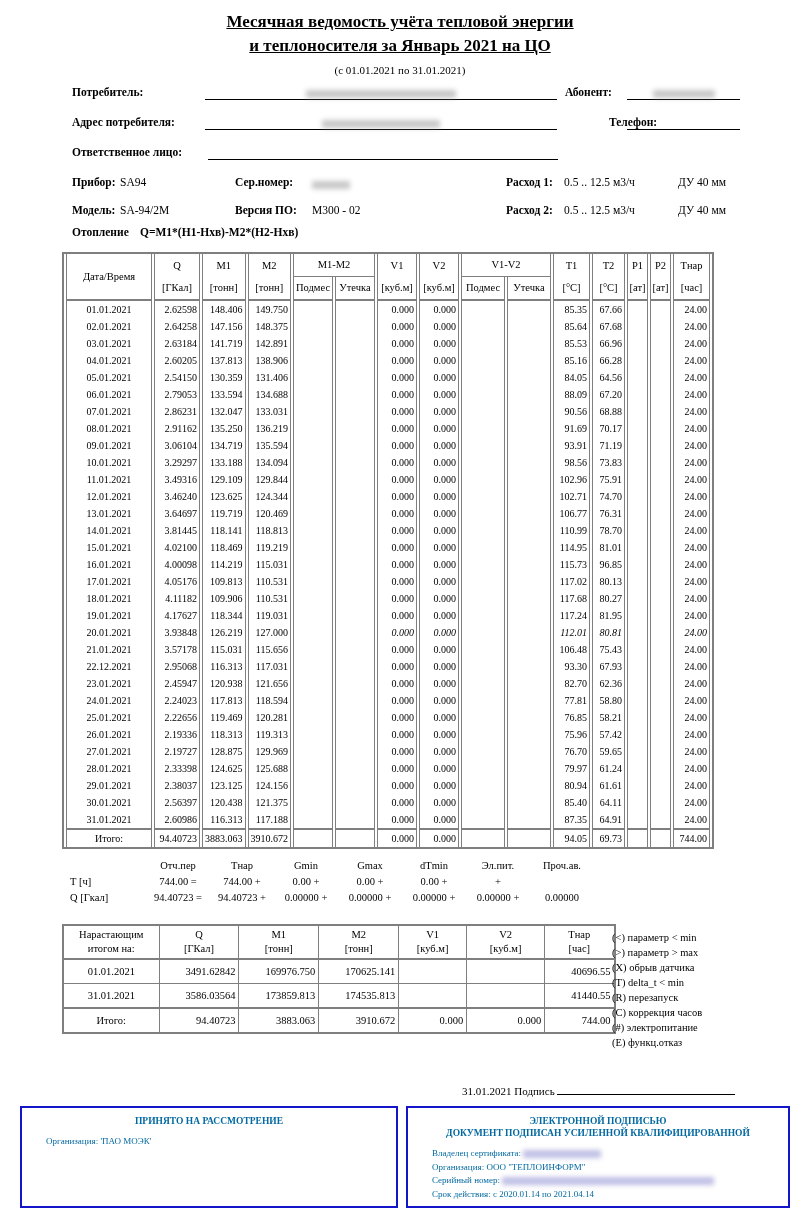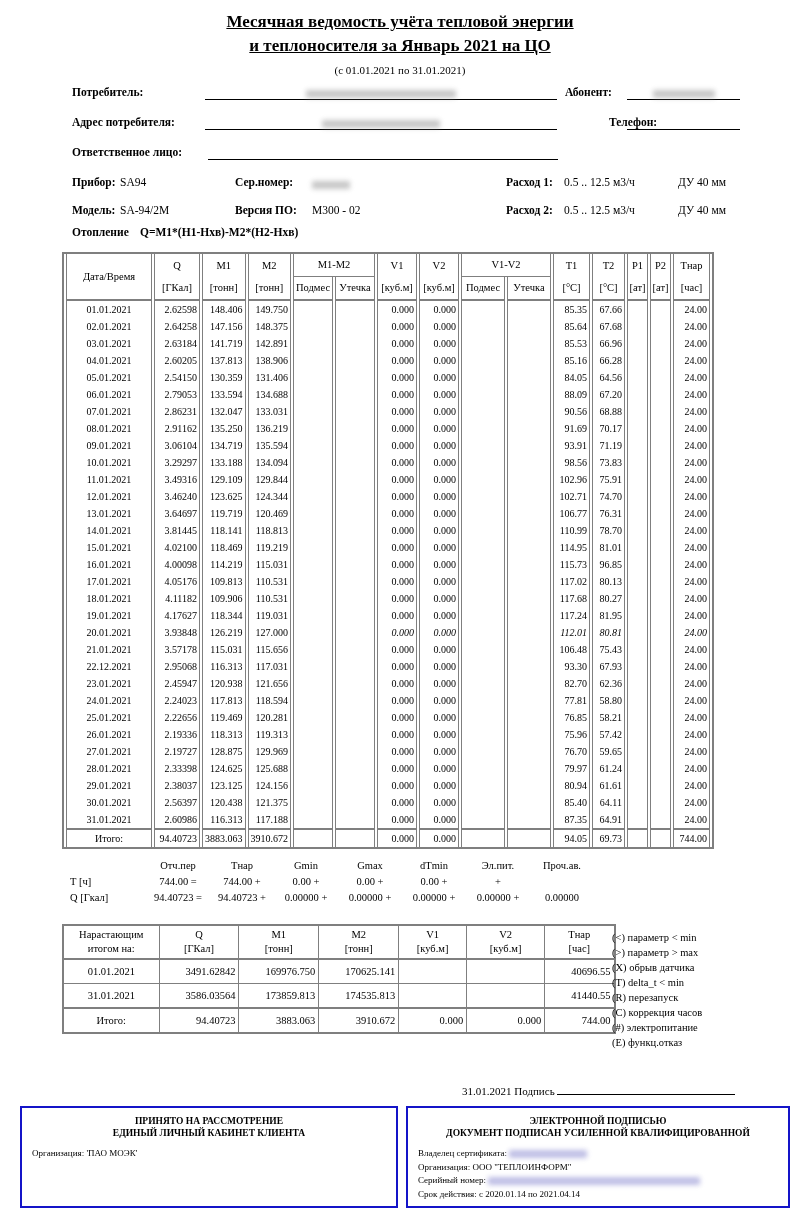--- a/index.html
+++ b/index.html
@@ -57,25 +57,25 @@
 
   #legend { position:absolute; top:930px; left:612px; font-size:10.5px; line-height:15px;
             list-style:none; margin:0; padding:0; }
 
   
   #signature { position:absolute; top:1082px; left:462px; font-size:11px; }
   .sig-line { display:inline-block; width:178px; border-bottom:1px solid #000; height:12px; }
 
   
   .bluebox { position:absolute; top:1106px; height:98px; border:2px solid #1414c8;
-             color:#000000; background:#fff; }
+             color:#0369a1; background:#fff; }
   #box-left  { left:20px;  width:374px; }
   #box-right { left:406px; width:380px; }
   .bb-title { text-align:center; font-weight:bold; font-size:9.5px; line-height:12px; margin-top:7px; }
-  .bb-body { font-size:9px; line-height:13.5px; margin-top:8px; padding-left:10px; }
+  .bb-body { font-size:9px; line-height:13.5px; margin-top:8px; padding-left:24px; }
   .bb-line { white-space:nowrap; }
   .bluebox .redact { background:#8a8ad0; }
 </style>
 </head>
 <body>
 
 <div class="page">
 
   <div class="title-block">
     <div class="title-line">Месячная ведомость учёта тепловой энергии</div>
@@ -820,21 +820,20 @@
     </ul>
 
   <div id="signature">
     <span>31.01.2021 Подпись</span>
     <span class="sig-line"></span>
   </div>
 
   <div id="box-left" class="bluebox">
     <div class="bb-title">
       <div>ПРИНЯТО НА РАССМОТРЕНИЕ</div>
-      <div>ЕДИНЫЙ ЛИЧНЫЙ КАБИНЕТ КЛИЕНТА</div>
     </div>
     <div class="bb-body">
       <div class="bb-line">Организация: 'ПАО МОЭК'</div>
     </div>
   </div>
 
   <div id="box-right" class="bluebox">
     <div class="bb-title">
       <div>ЭЛЕКТРОННОЙ ПОДПИСЬЮ</div>
       <div>ДОКУМЕНТ ПОДПИСАН УСИЛЕННОЙ КВАЛИФИЦИРОВАННОЙ</div>

